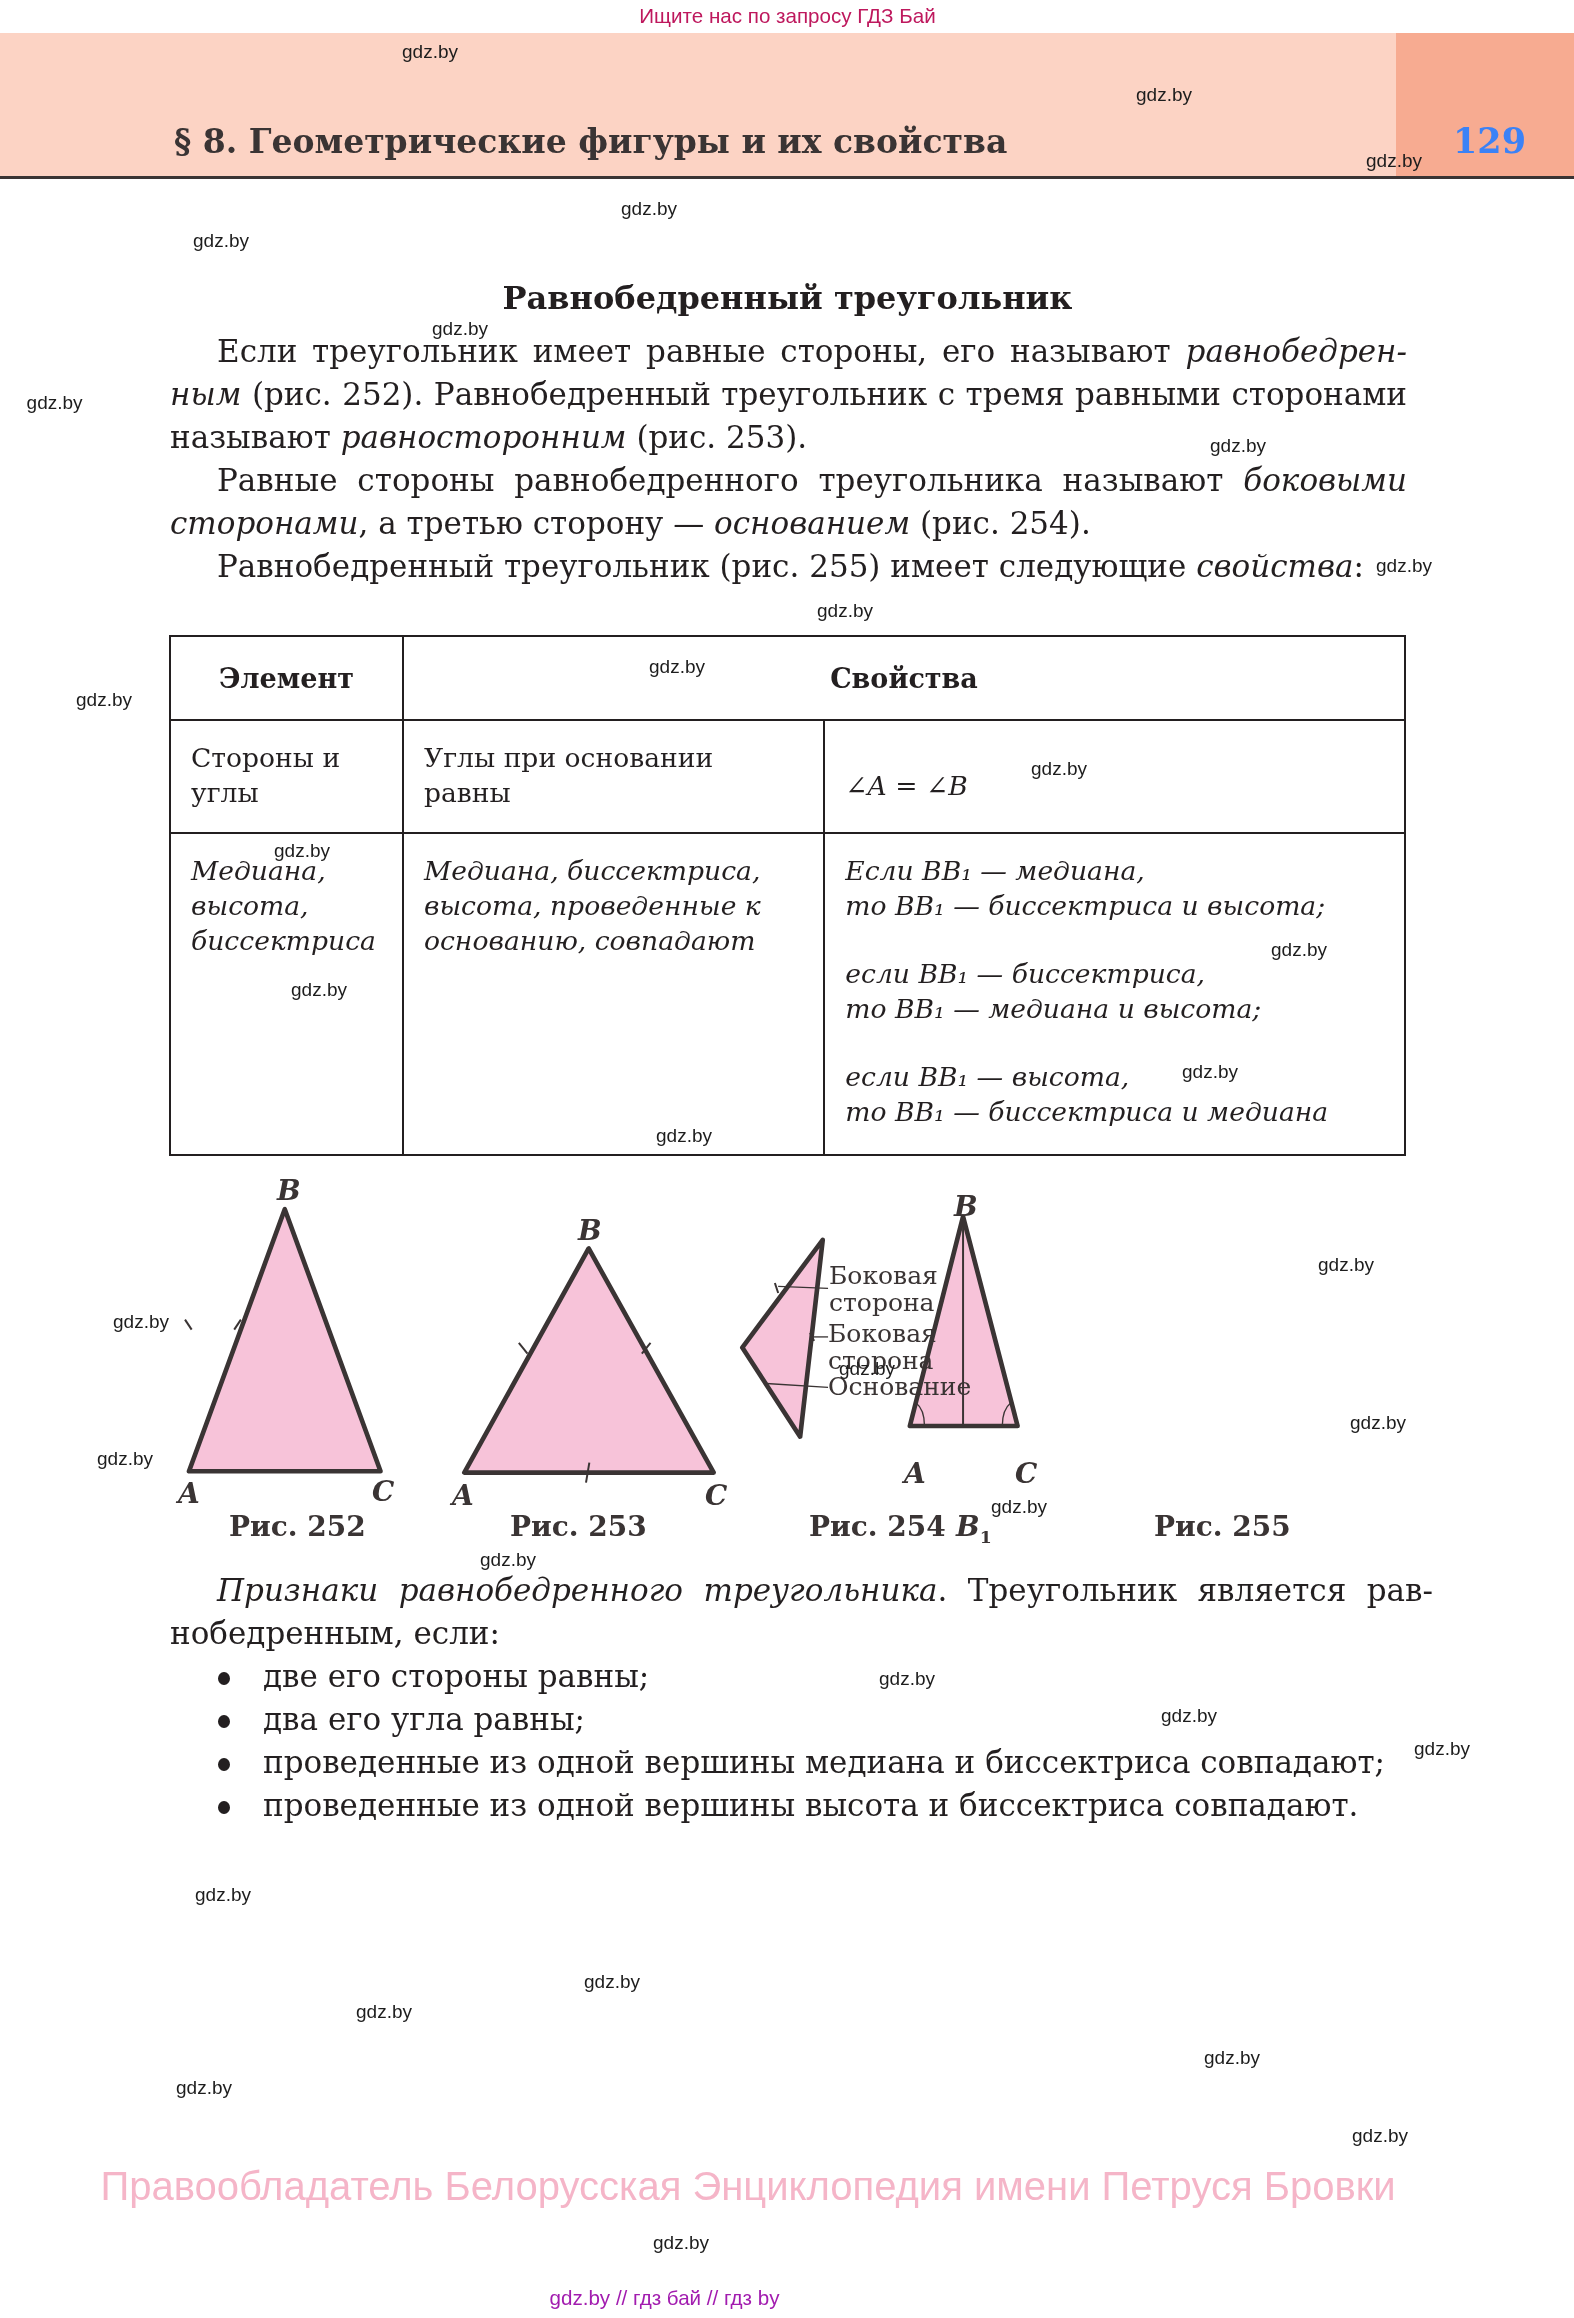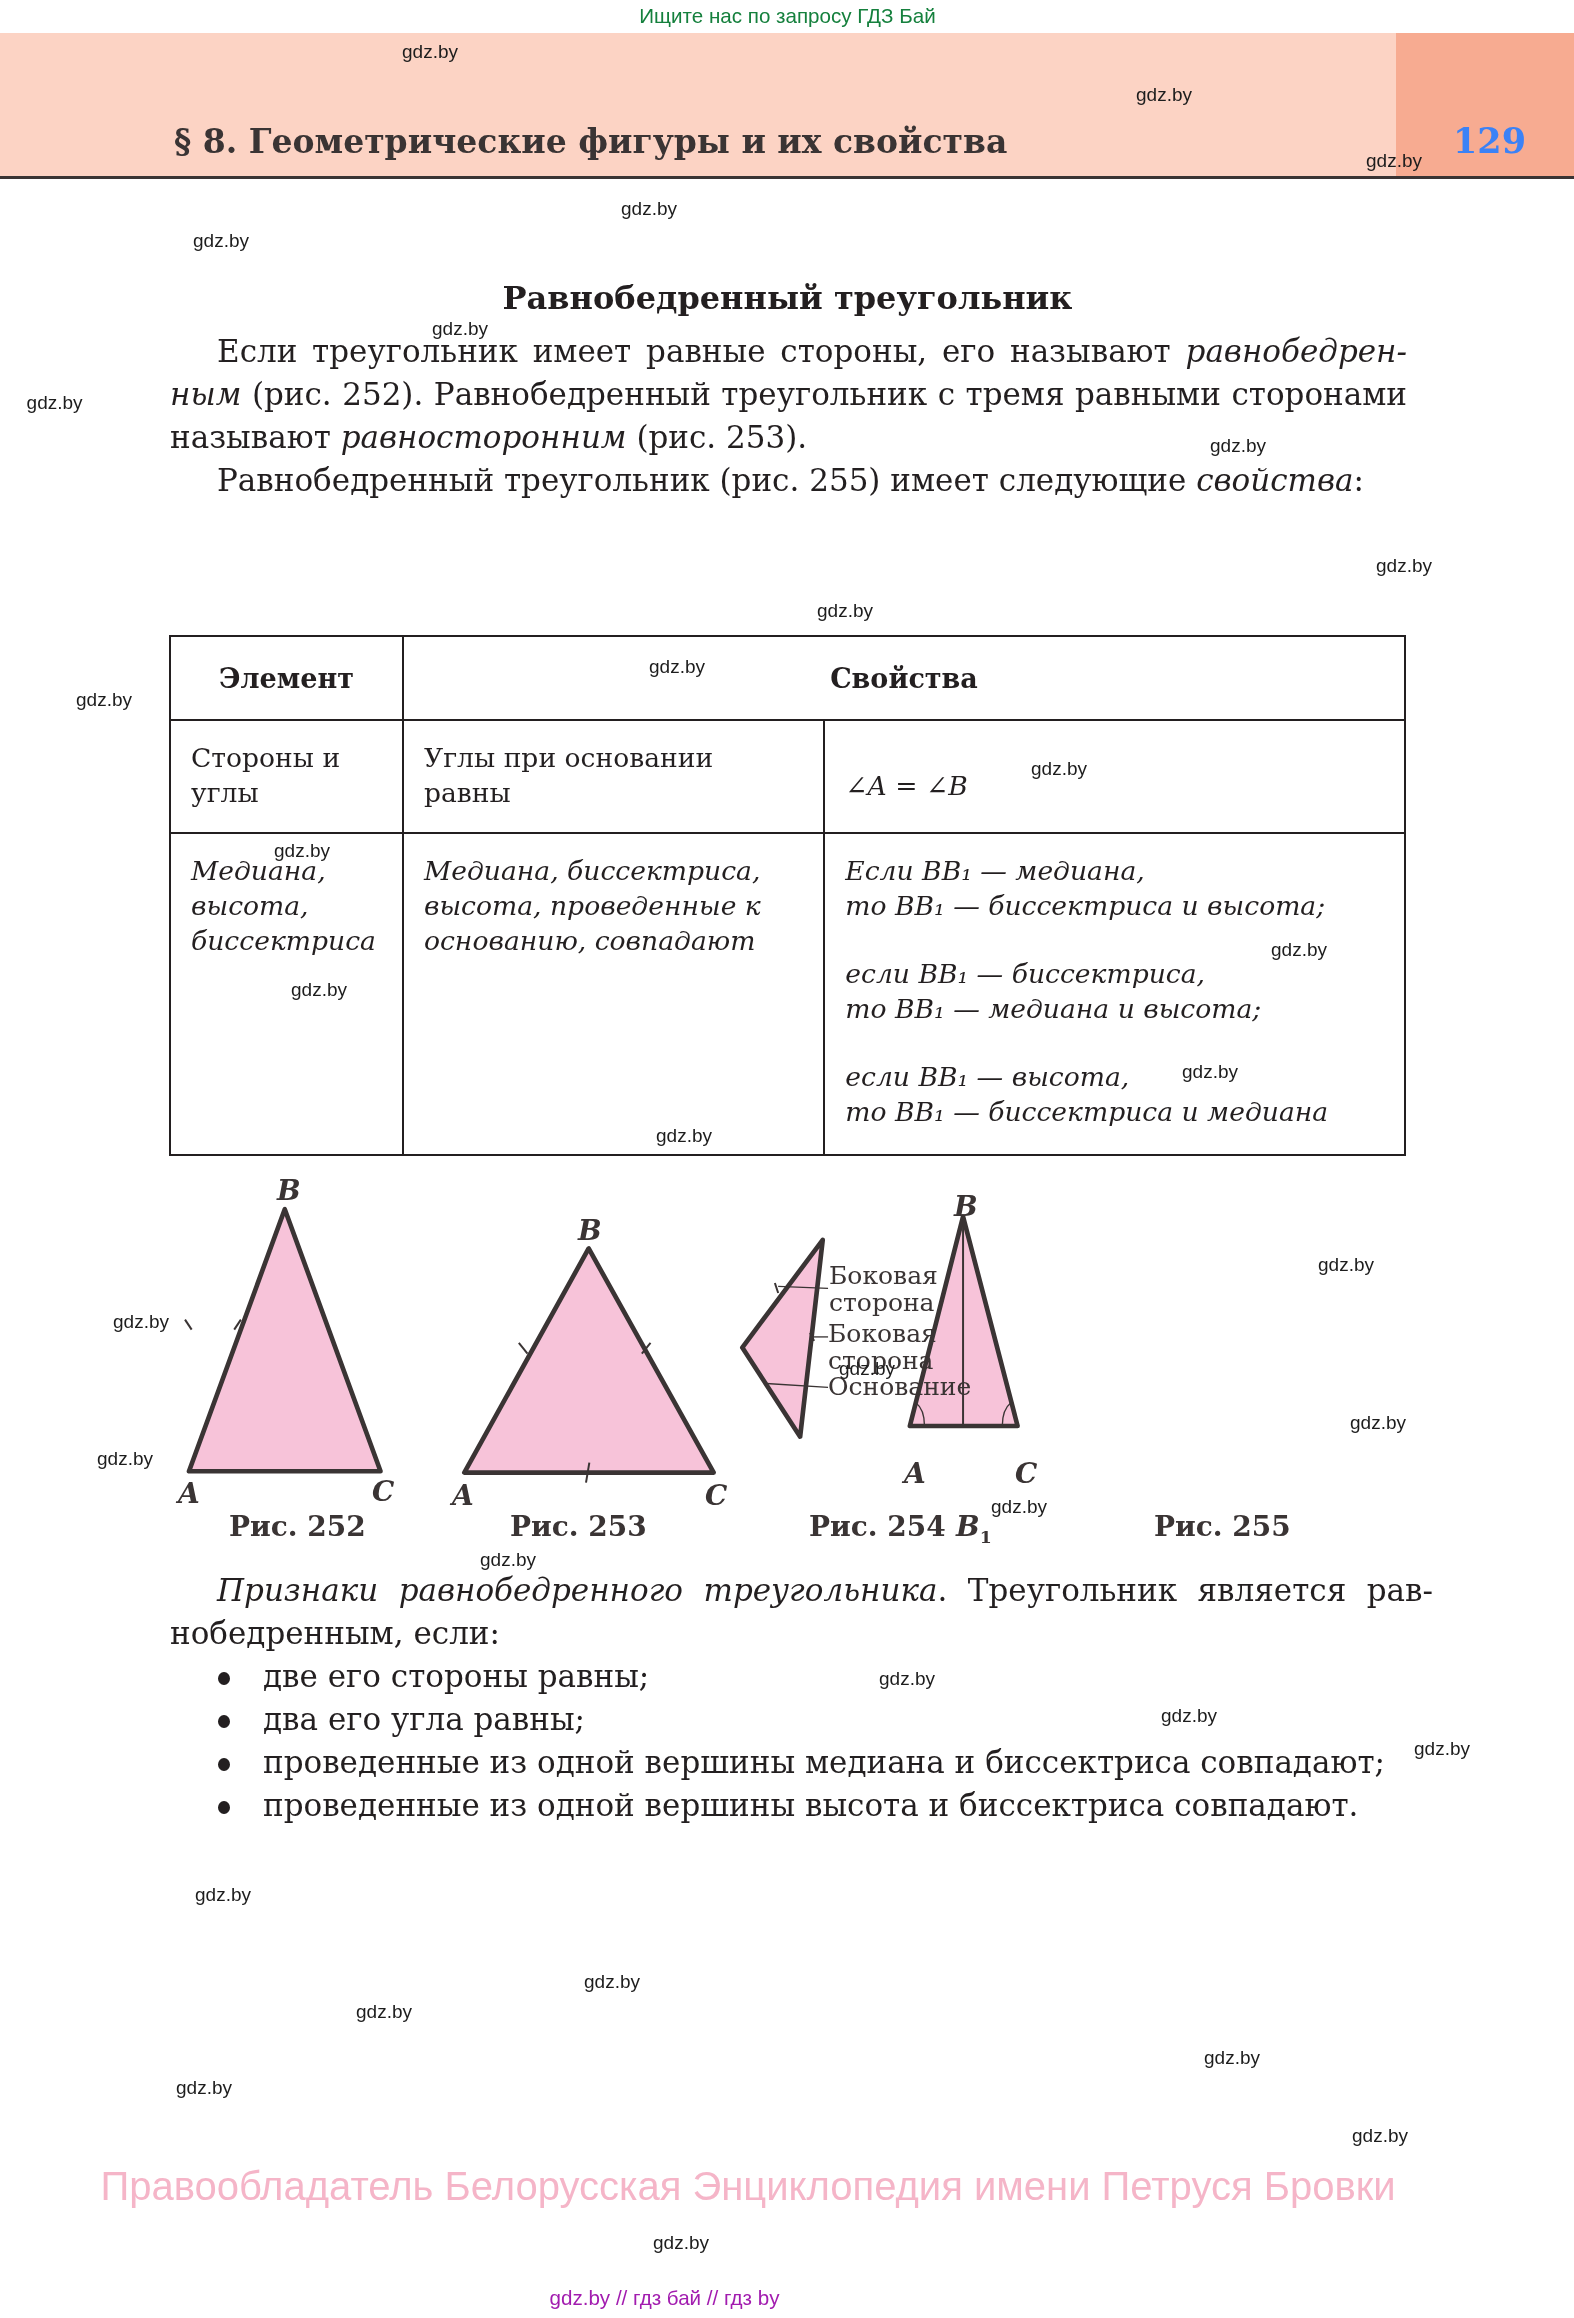--- a/index.html
+++ b/index.html
@@ -1,20 +1,20 @@
 <!DOCTYPE html>
 <html style="font-size:10.6px"><head>
 <meta charset="utf-8">
 <style>
   html, body { margin: 0; padding: 0; }
   body { width: 1575px; height: 2319px; position: relative; background: #ffffff; overflow: hidden;
          font-family: "DejaVu Serif", "Liberation Serif", serif; color: #231f20; }
   .abs { position: absolute; }
   .top-banner { left: 0; top: 0; width: 1575px; height: 31px; text-align: center;
-                font-family: "Liberation Sans", sans-serif; font-size: 20.6px; color: #15803d; line-height: 31px; }
+                font-family: "Liberation Sans", sans-serif; font-size: 20.6px; color: #be185d; line-height: 31px; }
   .header-band { left: 0; top: 33px; width: 1396px; height: 144px; background: #fcd3c4; }
   .header-tab { left: 1396px; top: 33px; width: 178px; height: 144px; background: #f7ab91; }
   .header-rule { left: 0; top: 176px; width: 1575px; height: 2.7px; background: #3a3434; }
   .chapter-title { left: 174px; top: 122px; font-size: 33px; font-weight: bold; color: #3a3434; }
   .page-number { left: 1453px; top: 120px; font-size: 35px; font-weight: bold; color: #3b82f6; }
   .wm { font-family: "Liberation Sans", sans-serif; font-size: 19px; color: #1d1d1d; }
   .section-title { left: 0; width: 1575px; top: 279px; text-align: center; font-size: 32px; font-weight: bold; }
   .para { left: 170px; width: 1237px; font-size: 31px; line-height: 43px; text-align: justify; }
   .para p { margin: 0; text-indent: 47px; }
   .para i { font-style: italic; }
@@ -48,20 +48,21 @@
 <div class="abs header-band"></div>
 <div class="abs header-tab"></div>
 <div class="abs header-rule"></div>
 <div class="abs chapter-title">§ 8. Геометрические фигуры и их свойства</div>
 <div class="abs page-number">129</div>
 
 <div class="abs section-title">Равнобедренный треугольник</div>
 
 <div class="abs para" style="top:330px;">
   <p><span>Если треугольник имеет равные стороны, его называют </span><i>равнобедрен-ным</i><span> (рис. 252). Равнобедренный треугольник с тремя равными сторонами называют </span><i>равносторонним</i><span> (рис. 253).</span></p>
+  <p><span>Равные стороны равнобедренного треугольника называют </span><i>боковыми сторонами</i><span>, а третью сторону — </span><i>основанием</i><span> (рис. 254).</span></p>
   <p><span>Равнобедренный треугольник (рис. 255) имеет следующие </span><i>свойства</i><span>:</span></p>
 </div>
 
 <table class="props">
   <colgroup>
       <col style="width:233px">
       <col style="width:422px">
       <col style="width:582px">
     </colgroup>
   <tbody>

